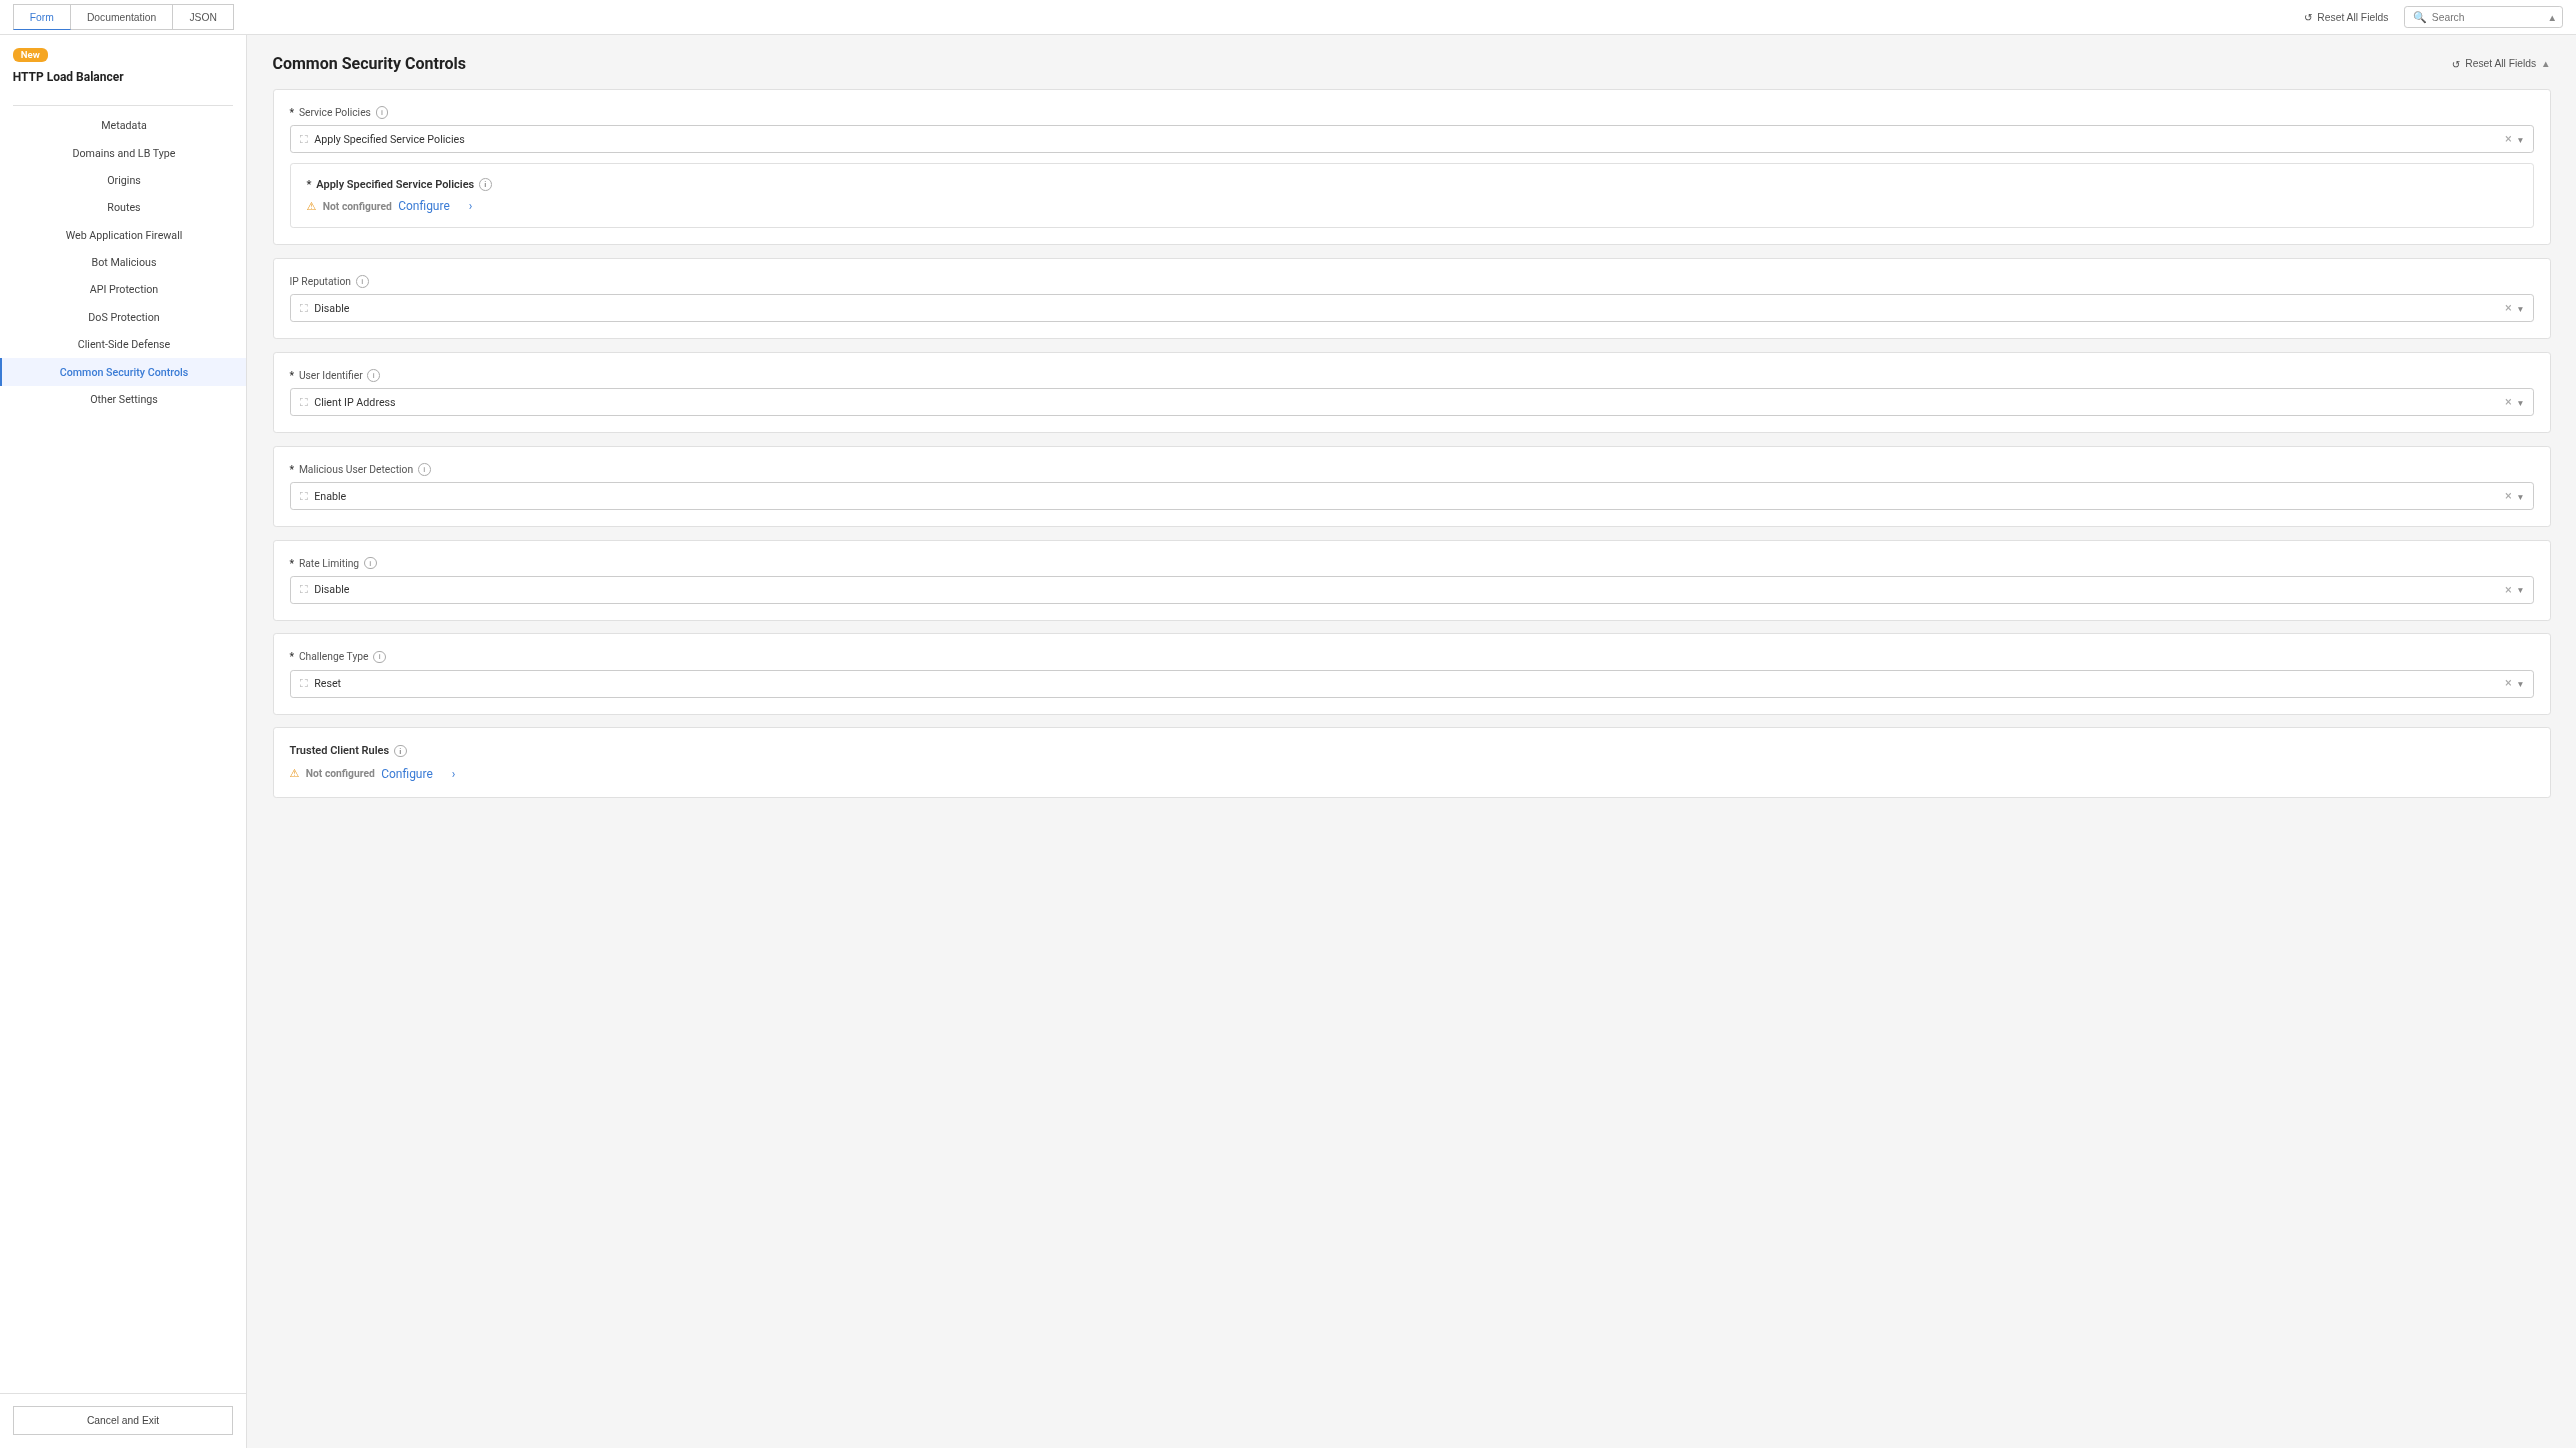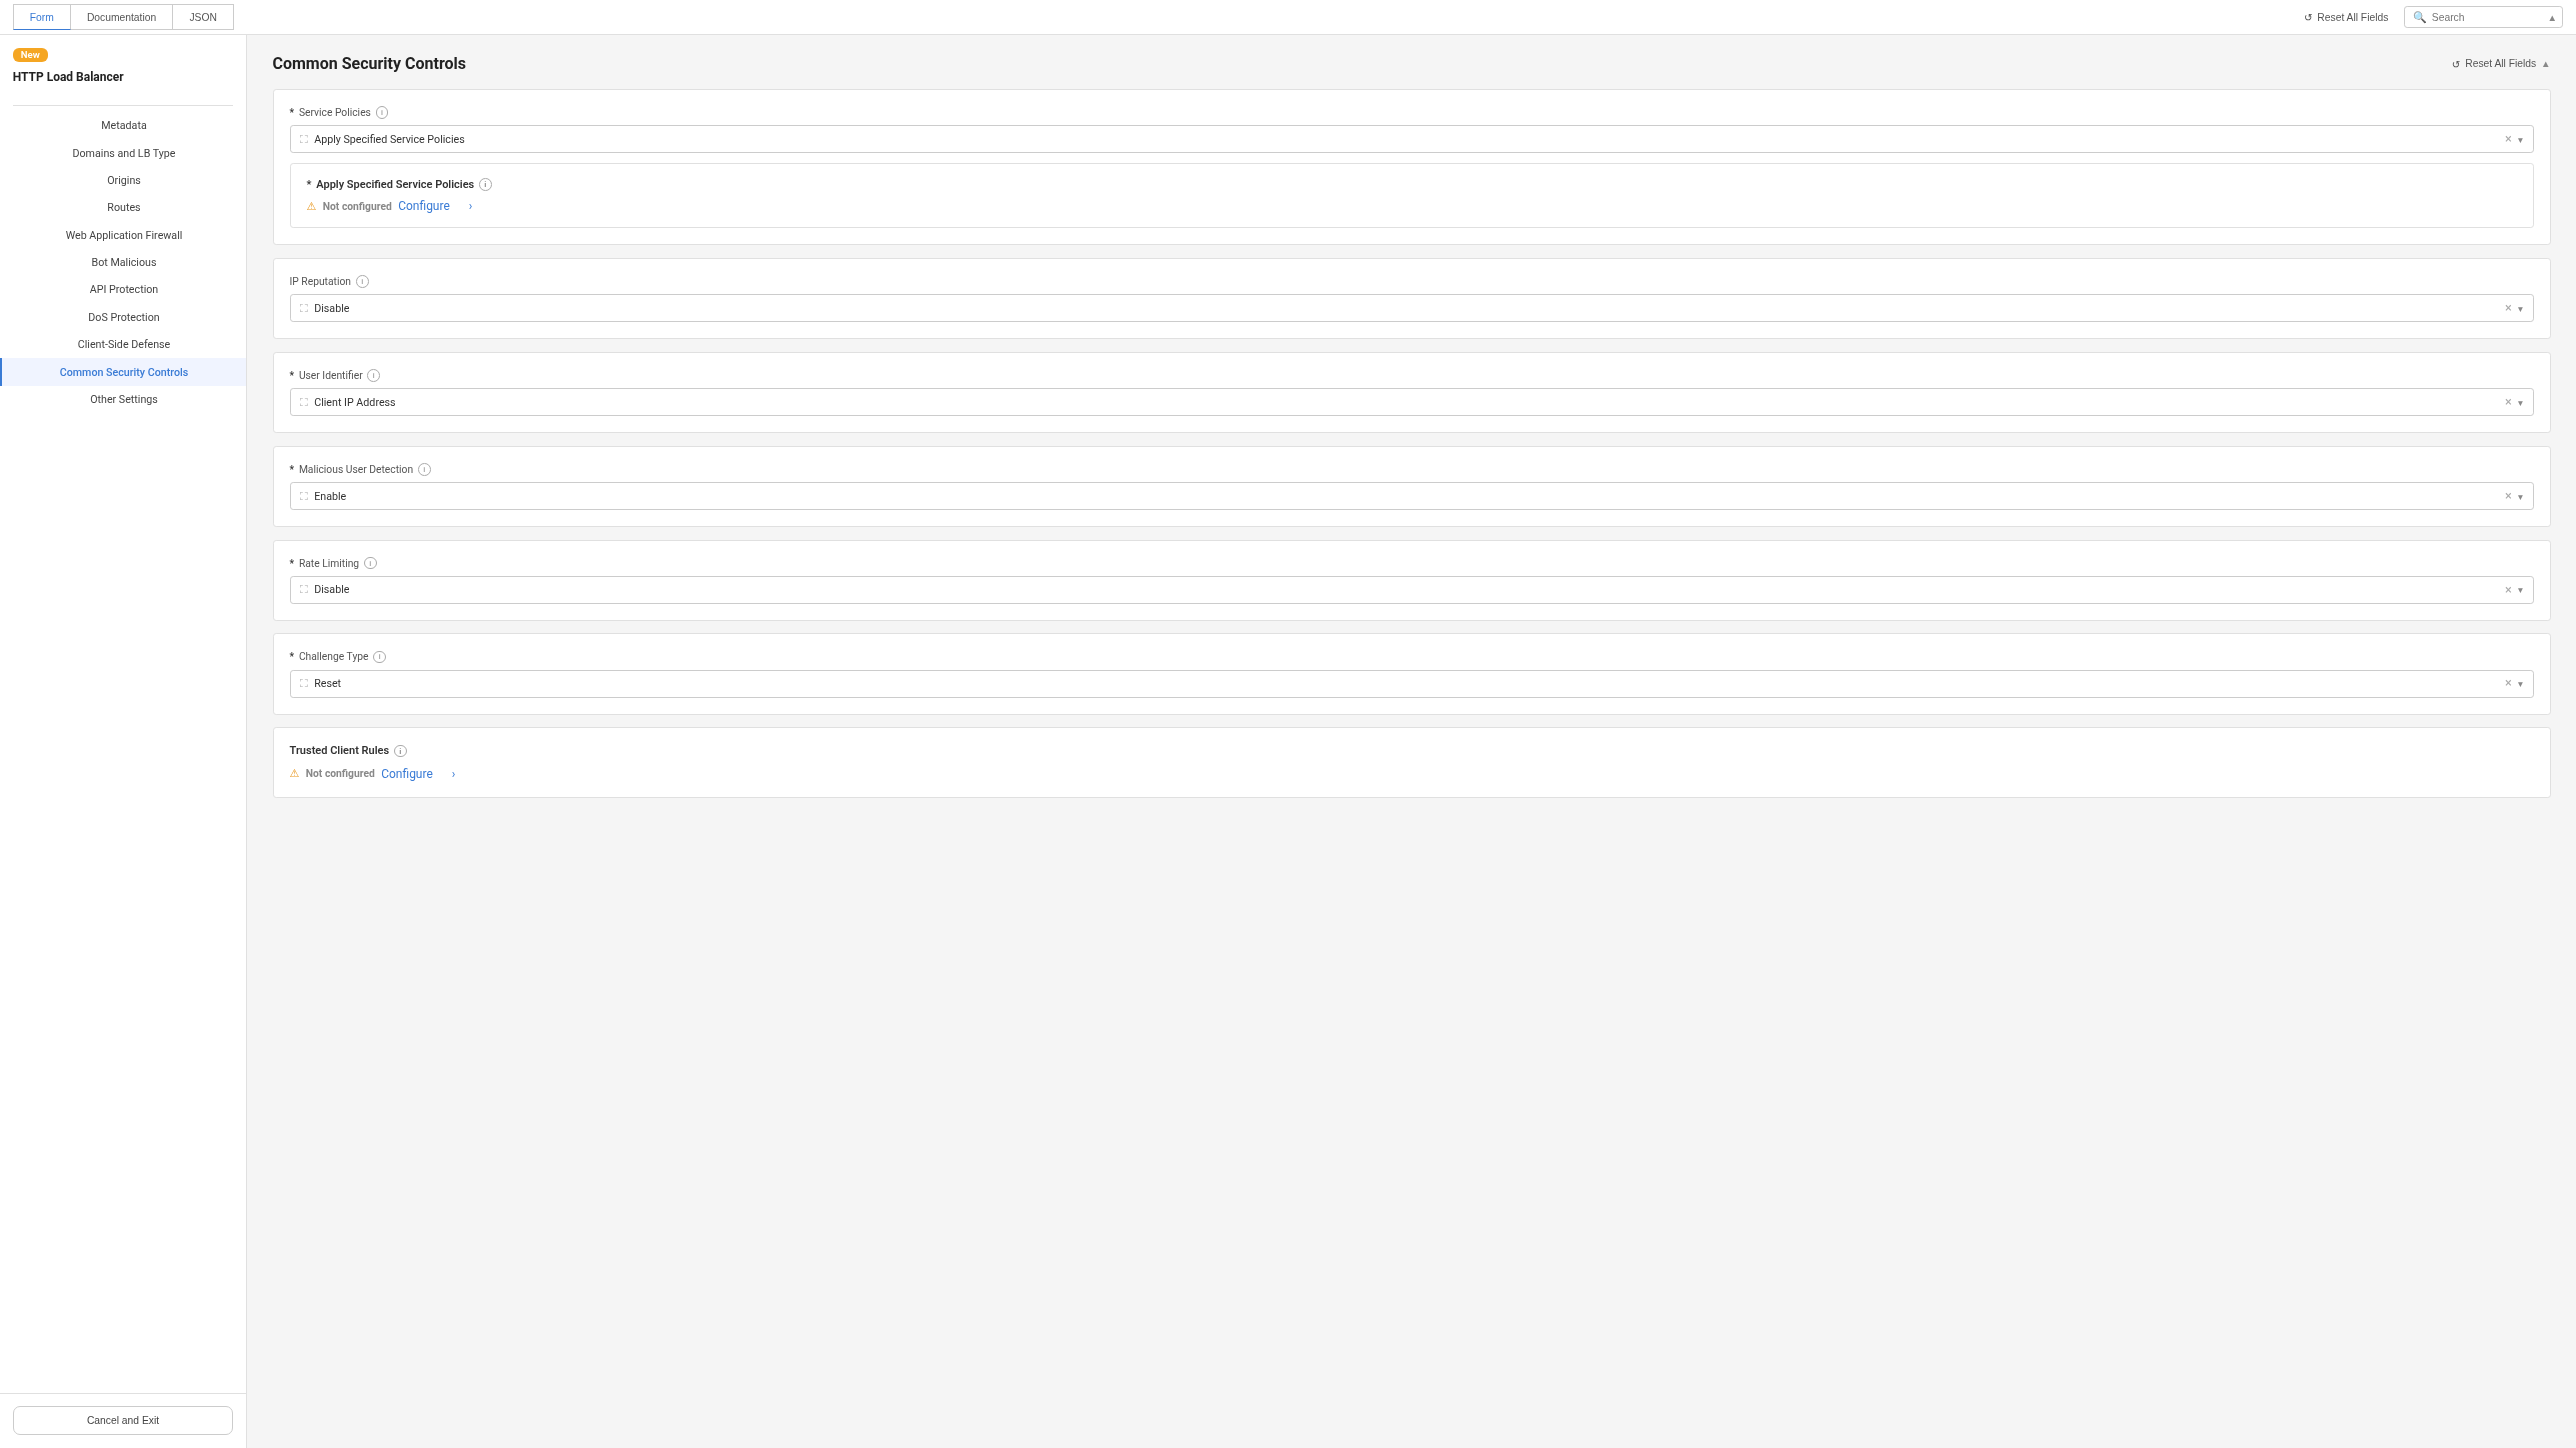--- a/index.html
+++ b/index.html
@@ -27,21 +27,21 @@
     
     .sidebar { width: 247px; background: #fff; border-right: 0.8px solid #e0e0e0; display: flex; flex-direction: column; overflow-y: auto; flex-shrink: 0; }
     .sidebar-top { padding: 12.7px; }
     .new-badge { background: #f5a623; color: #fff; font-size: 9.6px; font-weight: 600; padding: 1.6px 8px; border-radius: 6px; display: inline-block; margin-bottom: 8px; }
     .sidebar-title { font-weight: 700; font-size: 12px; color: #222; margin-bottom: 8px; }
     .sidebar-divider { border: none; border-top: 0.8px solid #e0e0e0; margin: 0 12.7px; }
     .sidebar-nav { padding: 6.4px 0; flex: 1; }
     .sidebar-item { padding: 7.2px 19px; cursor: pointer; color: #444; font-size: 10.7px; border-left: 2.4px solid transparent; text-align: center; }
     .sidebar-item.active { color: #3a7bd5; border-left: 2.4px solid #3a7bd5; background: #f0f4ff; font-weight: 500; }
     .sidebar-footer { padding: 12.7px; border-top: 0.8px solid #e0e0e0; }
-    .cancel-btn { width: 100%; padding: 8px; border: 0.8px solid #ccc; background: #fff; border-radius: 7px; cursor: pointer; font-size: 10.3px; color: #444; }
+    .cancel-btn { width: 100%; padding: 8px; border: 0.8px solid #ccc; background: #fff; border-radius: 0; cursor: pointer; font-size: 10.3px; color: #444; }
 
     
     .main-content { flex: 1; overflow-y: auto; padding: 19px 25.5px; background: #f5f5f5; }
 
     
     .page-header { display: flex; align-items: center; justify-content: space-between; margin-bottom: 16px; }
     .page-title { font-size: 16px; font-weight: 700; color: #222; }
     .reset-fields-btn { display: flex; align-items: center; gap: 4.8px; color: #555; cursor: pointer; font-size: 10.3px; background: none; border: none; }
 
     

